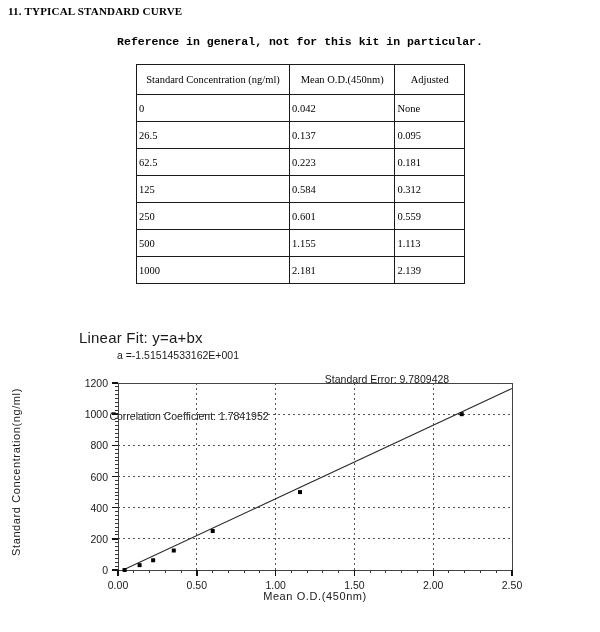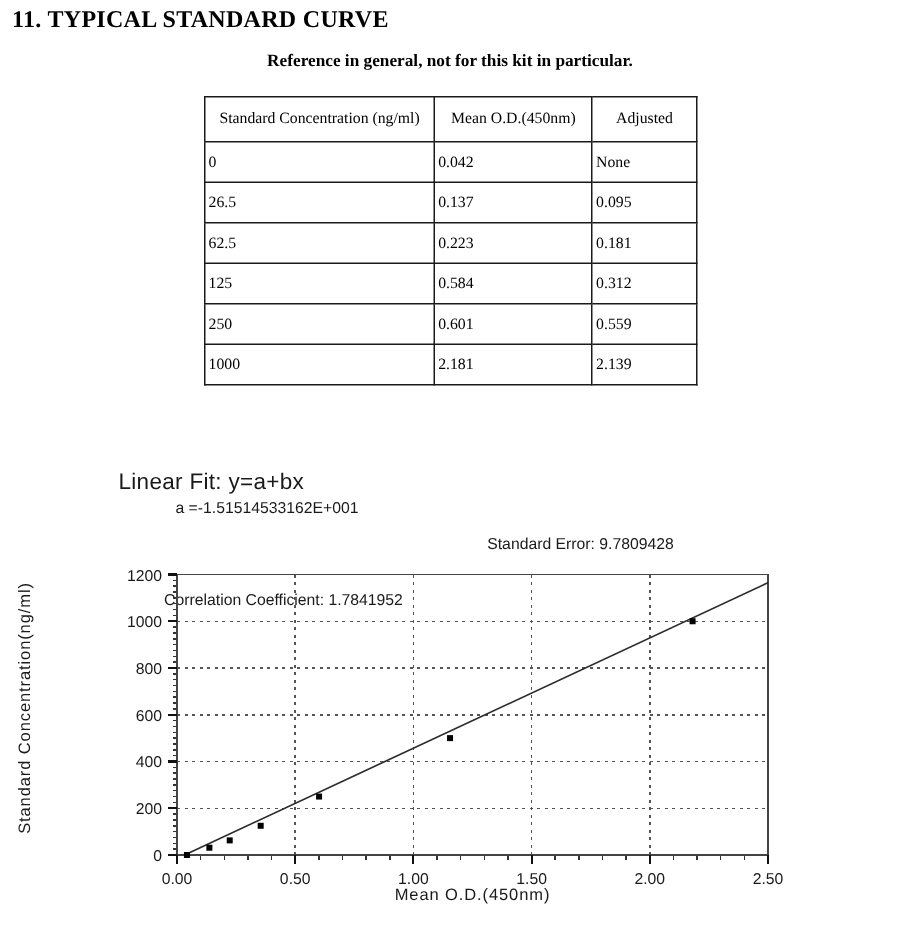--- a/index.html
+++ b/index.html
@@ -16,32 +16,32 @@
     overflow: hidden;
   }
 
   
   #section-title {
     position: absolute;
     left: 8px;
     top: 5px;
     font-family: "Liberation Serif", serif;
     font-weight: bold;
-    font-size: 16px;
+    font-size: 11px;
     letter-spacing: 0.2px;
     white-space: nowrap;
   }
 
   #subtitle {
     position: absolute;
     left: 0;
     top: 35px;
     width: 600px;
     text-align: center;
-    font-family: Liberation Serif, serif;
+    font-family: Liberation Mono, monospace;
     font-weight: bold;
     font-size: 11.5px;
     white-space: nowrap;
   }
 
   
   #standard-table {
     position: absolute;
     left: 136px;
     top: 64px;
@@ -69,20 +69,21 @@
     left: 79px;
     top: 313px;
     font-family: "Liberation Sans", sans-serif;
     color: #1a1a1a;
   }
   #fit-heading {
     font-size: 15px;
     letter-spacing: 0.2px;
     margin-bottom: 3px;
     white-space: nowrap;
+    margin-top: 16px;
   }
   .fit-row {
     display: flex;
     font-size: 10.5px;
     line-height: 13px;
     white-space: nowrap;
     text-align: center;
   }
   .fit-left  { width: 198px; }
   .fit-right { width: 220px; margin-top: 24px; }
@@ -142,20 +143,25 @@
     </tr>
     <tr>
       <td>125</td>
       <td>0.584</td>
       <td>0.312</td>
     </tr>
     <tr>
       <td>250</td>
       <td>0.601</td>
       <td>0.559</td>
+    </tr>
+    <tr>
+      <td>500</td>
+      <td>1.155</td>
+      <td>1.113</td>
     </tr>
     <tr>
       <td>1000</td>
       <td>2.181</td>
       <td>2.139</td>
     </tr>
   </tbody>
 </table>
 
 <div id="fit-block">

